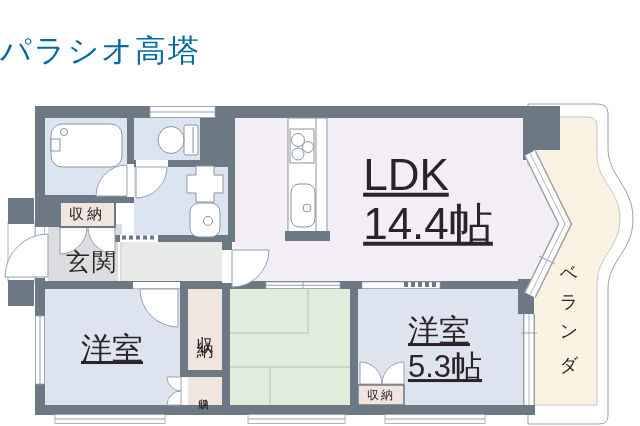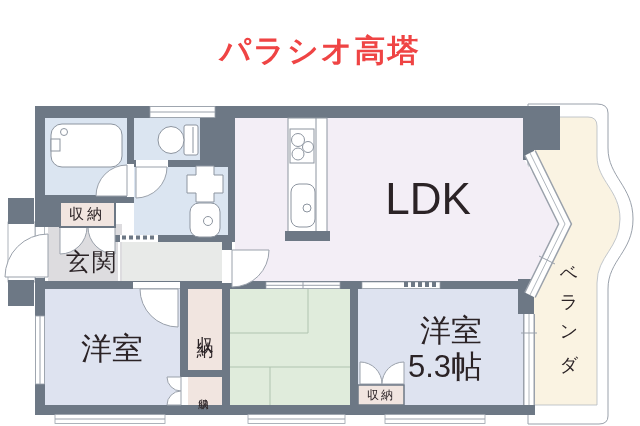--- a/index.html
+++ b/index.html
@@ -1,23 +1,23 @@
 <!DOCTYPE html>
 <html><head>
 <meta charset="utf-8">
 <style>
   html,body{margin:0;padding:0;background:#ffffff;}
   .stage{position:relative;width:640px;height:426px;background:#fff;overflow:hidden;
          font-family:"Liberation Sans", sans-serif;color:#2b2326;}
   .stage svg{position:absolute;left:0;top:0;}
   .lbl{position:absolute;transform:translate(-50%,-50%);white-space:nowrap;
        color:#2b2326;text-align:center;}
-  .title{position:absolute;left:0;top:30px;width:640px;text-align:center;
-         font-size:31px;font-weight:700;letter-spacing:2px;color:#ef4444;}
-  .room-label{display:flex;flex-direction:column;align-items:flex-end;line-height:1.16;}
+  .title{position:absolute;left:0;top:30px;width:640px;text-align:left;
+         font-size:31px;font-weight:400;letter-spacing:2px;color:#0369a1;}
+  .room-label{display:flex;flex-direction:column;align-items:flex-start;line-height:1.16;text-decoration:underline;}
   .ldk-label{font-size:44px;line-height:1.12;}
   .room-mid{font-size:31px;}
   .genkan{font-size:24px;letter-spacing:2px;}
   .stor-h{font-size:15px;letter-spacing:3px;}
   .stor-h-sm{font-size:12px;letter-spacing:2px;}
   .vtext{writing-mode:vertical-rl;text-orientation:upright;}
   .stor-v{font-size:17px;letter-spacing:5px;}
   .stor-v-sm{font-size:10.5px;letter-spacing:1px;}
   .veranda-v{font-size:18px;letter-spacing:9px;color:#2b2326;}
 </style>
@@ -201,20 +201,21 @@
         </g>
         <rect x="285" y="231" width="45" height="10" fill="#6d7885" stroke="none"></rect>
       </g>
     </g>
   </svg>
 
   <div class="title">パラシオ高塔</div>
 
   <div class="lbl room-label ldk-label" style="left:428px;top:199px;">
     <span>LDK</span>
+    <span>14.4帖</span>
   </div>
 
   <div class="lbl room-label room-mid" style="left:112px;top:349px;">
     <span>洋室</span>
   </div>
 
 
   <div class="lbl room-label room-mid" style="left:445px;top:349px;">
     <span>洋室</span>
     <span>5.3帖</span>

